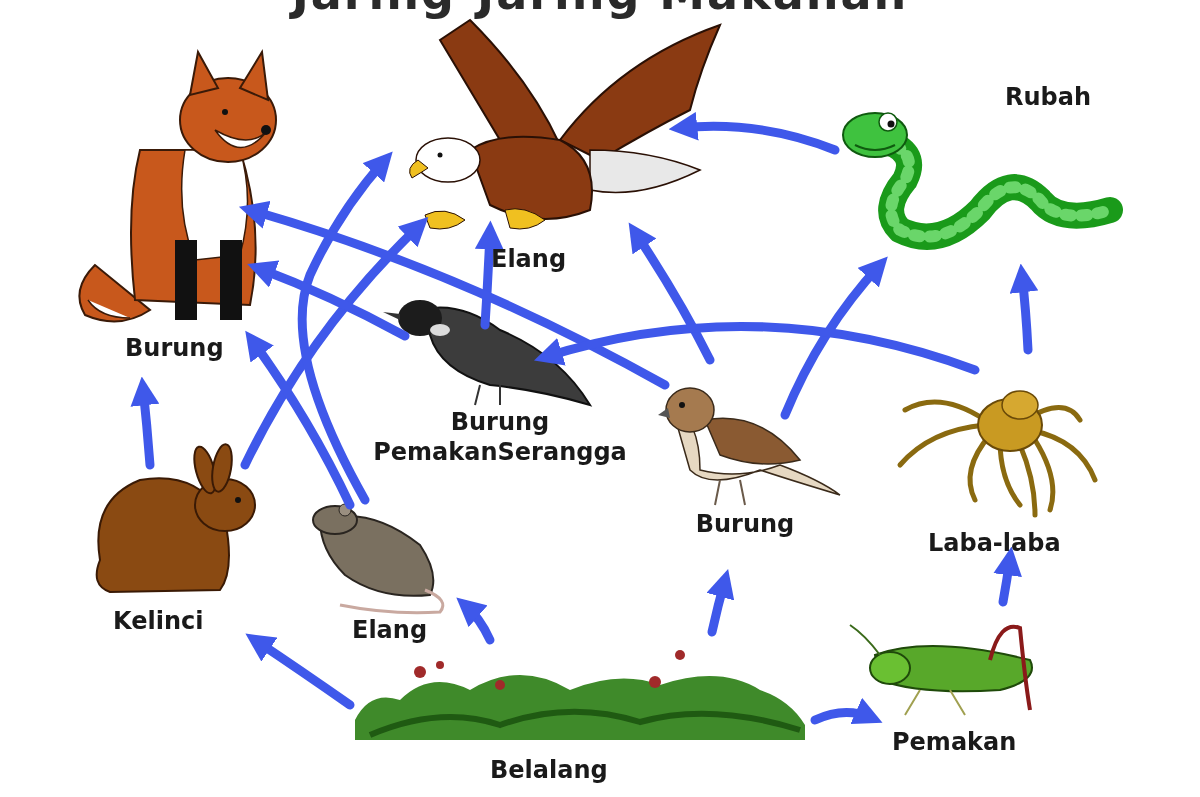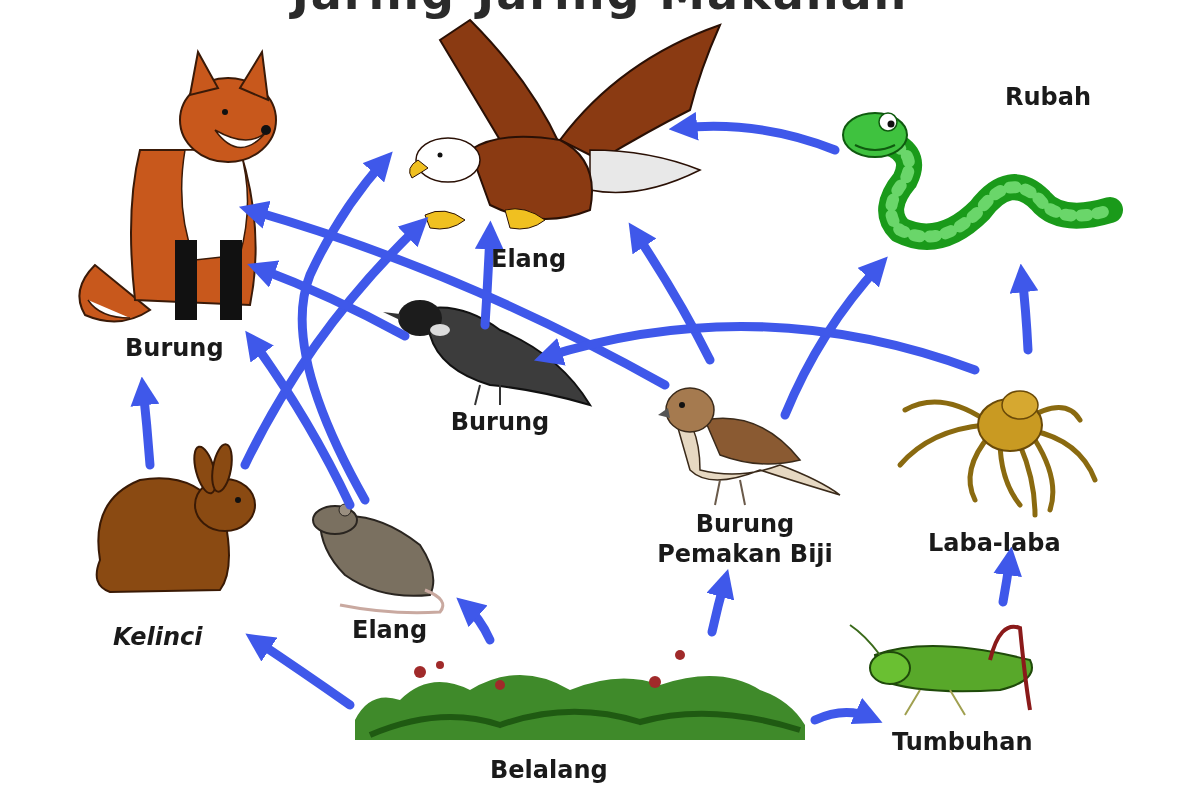--- a/index.html
+++ b/index.html
@@ -143,24 +143,24 @@
     <path d="M835,150 Q760,120 680,128"></path>
   </g>
 </svg>
 
 <div class="lbl" style="left:1005px;top:82px;">Rubah</div>
 <div class="lbl" style="left:491px;top:244px;">Elang</div>
 <div class="lbl" style="left:125px;top:333px;">Burung</div>
 
 <div class="lbl" style="left:360px;top:407px;width:280px;">
   <div>Burung</div>
+  <div>PemakanSerangga</div>
 </div>
 
 <div class="lbl" style="left:640px;top:509px;width:210px;">
   <div>Burung</div>
-  <div>Pemakan Biji</div>
 </div>
 
 <div class="lbl" style="left:928px;top:528px;">Laba-laba</div>
-<div class="lbl" style="left:113px;top:622px;font-style:italic;">Kelinci</div>
+<div class="lbl" style="left:113px;top:606px;">Kelinci</div>
 <div class="lbl" style="left:352px;top:615px;">Elang</div>
-<div class="lbl" style="left:892px;top:727px;">Tumbuhan</div>
+<div class="lbl" style="left:892px;top:727px;">Pemakan</div>
 <div class="lbl" style="left:490px;top:755px;">Belalang</div>
 
 </body></html>

